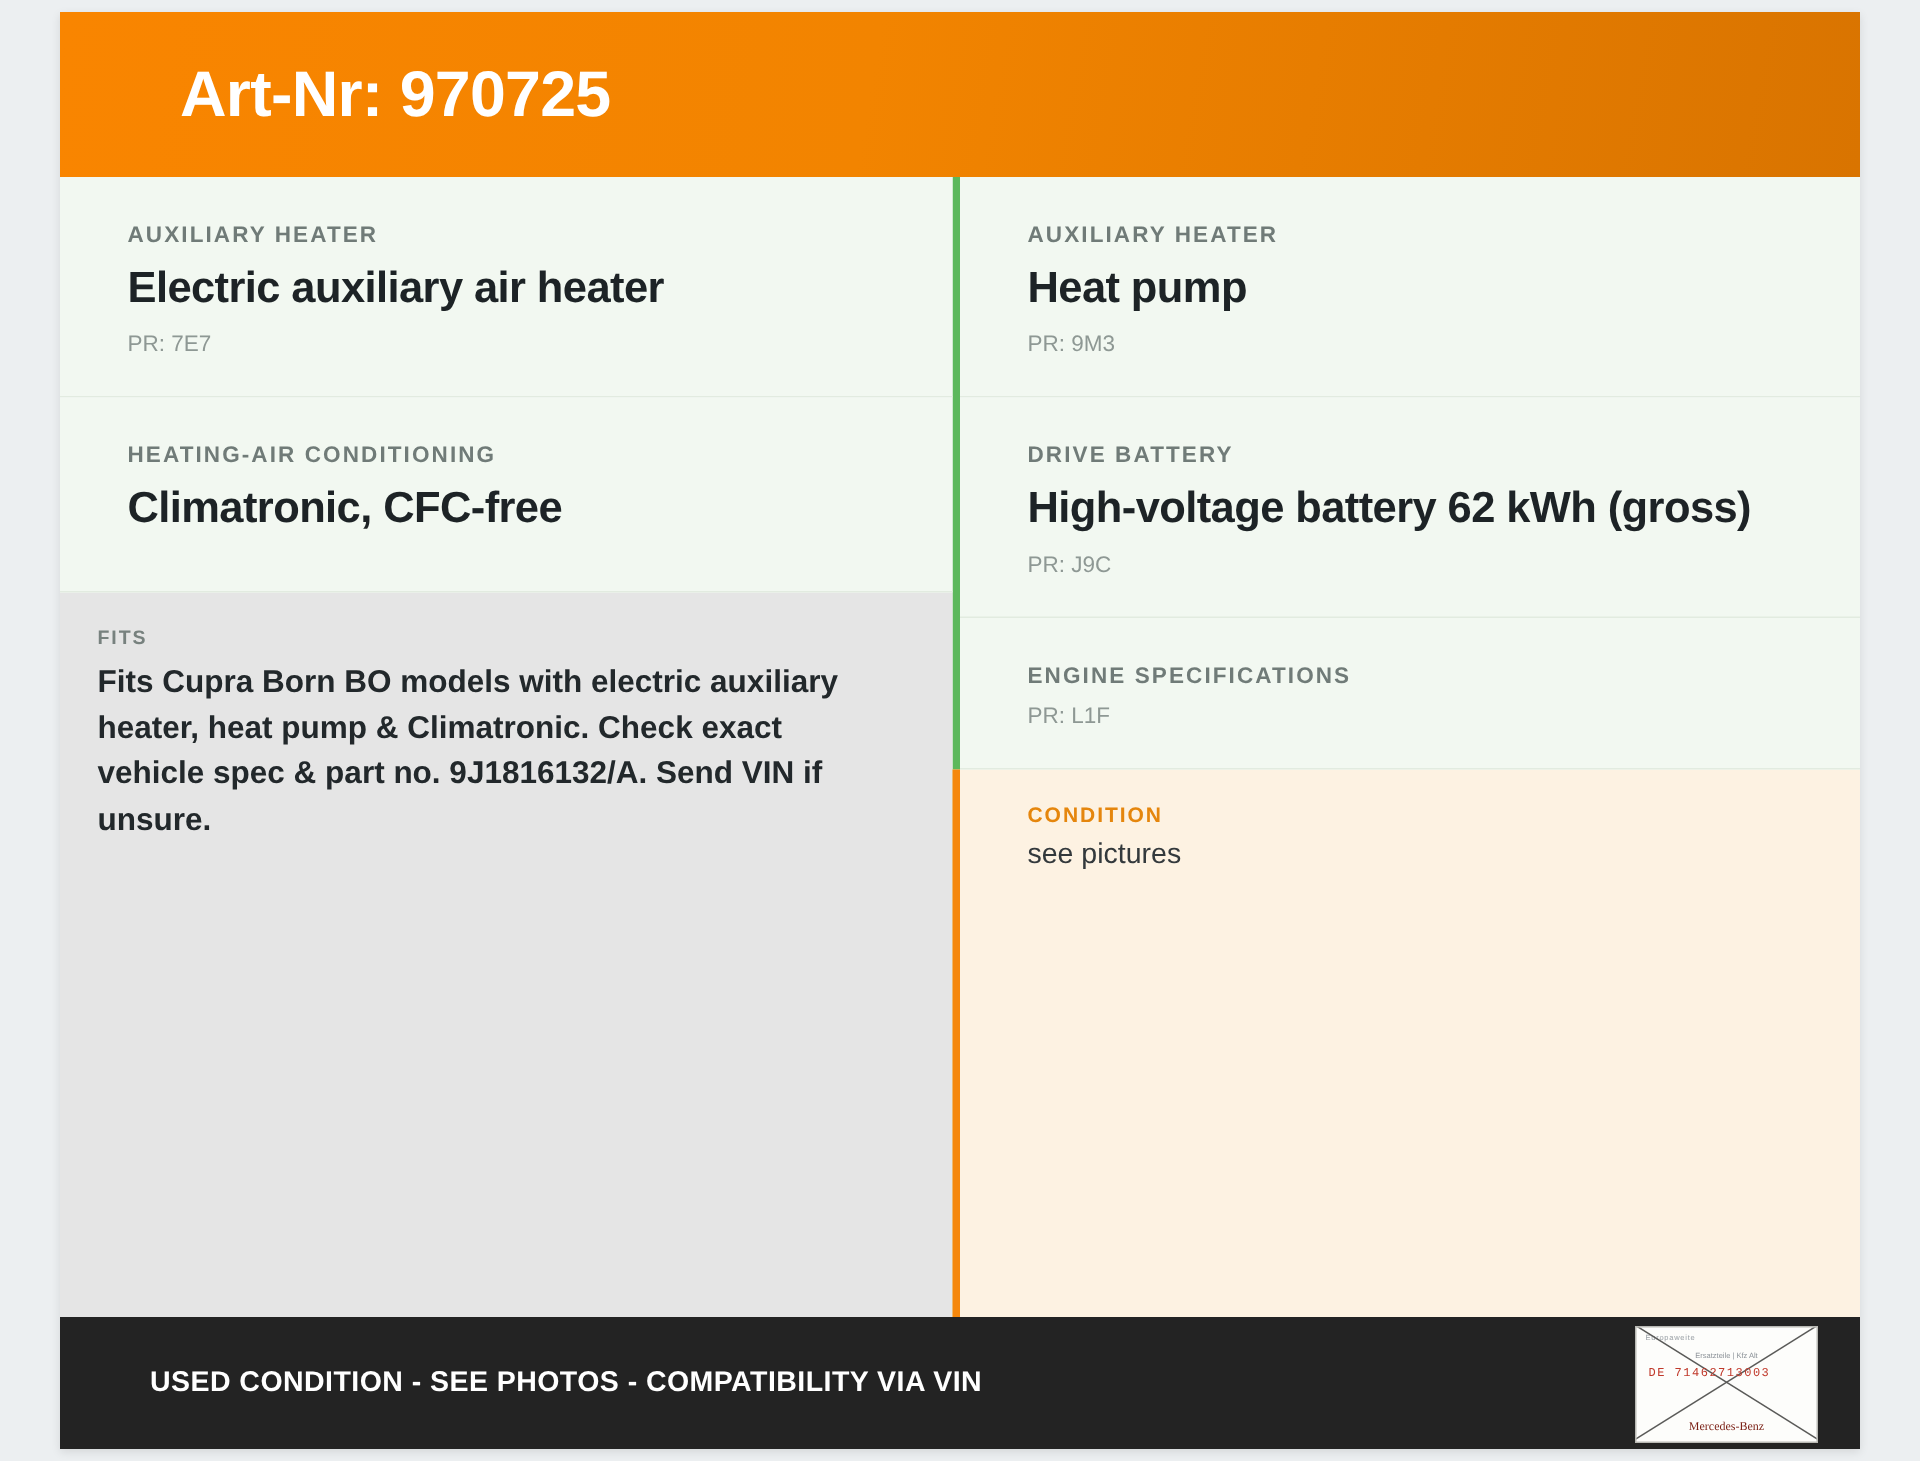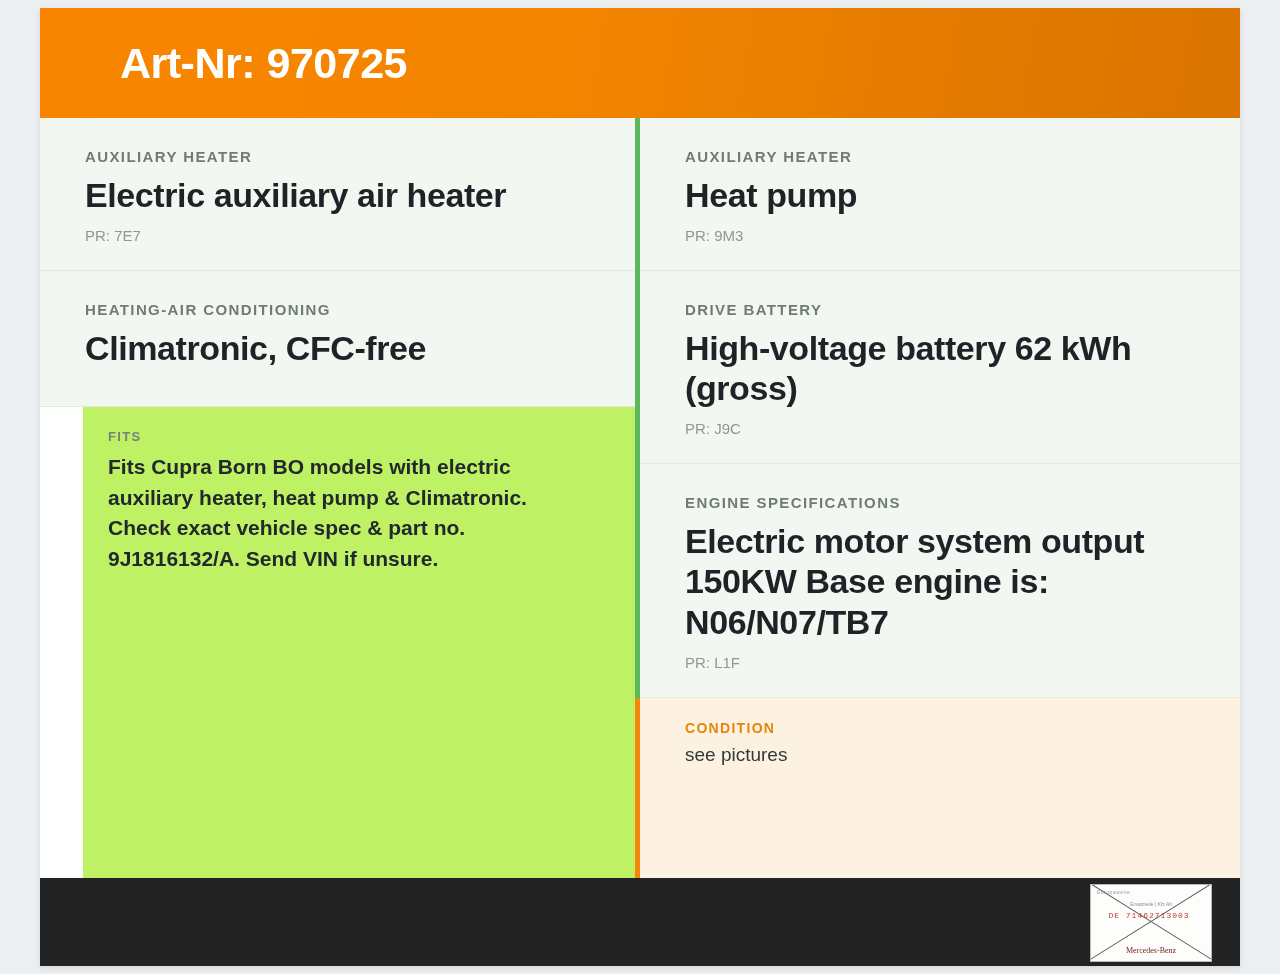--- a/index.html
+++ b/index.html
@@ -70,39 +70,38 @@
   }
   .card .kicker {
     font-size: 15px;
     letter-spacing: 1.4px;
     font-weight: bold;
     color: #707b78;
     text-transform: uppercase;
     margin: 0 0 10px 0;
   }
   .card .title {
-    font-size: 34px;
+    font-size: 29px;
     font-weight: bold;
     color: #1d2326;
     line-height: 1.18;
     margin: 0 0 12px 0;
     letter-spacing: -0.4px;
   }
   .card .pr {
     font-size: 15px;
     color: #8e9894;
     margin: 0;
   }
   
   .fits {
-    background: #bef264;
+    background: #e5e5e5;
     padding: 22px 40px 24px 25px;
     box-sizing: border-box;
     flex: 1 1 auto;
-    margin-left: 43px;
   }
   .fits .kicker {
     font-size: 13px;
     letter-spacing: 1.3px;
     font-weight: bold;
     color: #77817e;
     text-transform: uppercase;
     margin: 0 0 8px 0;
   }
   .fits .text {
@@ -170,21 +169,20 @@
     top: 36px;
     left: -20px;
   }
   .stamp .env-line-a { transform: rotate(32deg); transform-origin: 50% 50%; }
   .stamp .env-line-b { transform: rotate(-32deg); transform-origin: 50% 50%; }
   .stamp .code {
     position: absolute;
     top: 26px;
     left: 8px;
     right: 12px;
-    text-align: center;
     font-family: "Liberation Mono", monospace;
     font-size: 8px;
     color: #c0392b;
     letter-spacing: 1px;
   }
   .stamp .brand {
     position: absolute;
     bottom: 6px;
     left: 0;
     right: 0;
@@ -254,34 +252,34 @@
         </div>
 
         <div class="card">
           <p class="kicker">DRIVE BATTERY</p>
           <p class="title">High-voltage battery 62 kWh (gross)</p>
           <p class="pr">PR: J9C</p>
         </div>
 
         <div class="card">
           <p class="kicker">ENGINE SPECIFICATIONS</p>
-          <p class="title">Electric motor system output 150KW Base engine is: N06/N07/TB7</p>
           <p class="pr">PR: L1F</p>
         </div>
 
         <div class="condition">
           <p class="kicker">CONDITION</p>
           <p class="value">see pictures</p>
         </div>
 
       </div>
 
     </div>
 
     <div class="footer">
+      <div class="note">USED CONDITION - SEE PHOTOS - COMPATIBILITY VIA VIN</div>
       <div class="stamp">
         <div class="top-txt">Europaweite</div>
         <div class="mid-txt">Ersatzteile  |  Kfz  Alt</div>
         <div class="env-line-a"></div>
         <div class="env-line-b"></div>
         <div class="code">DE 71462713003</div>
         <div class="brand">Mercedes-Benz</div>
       </div>
     </div>
 

